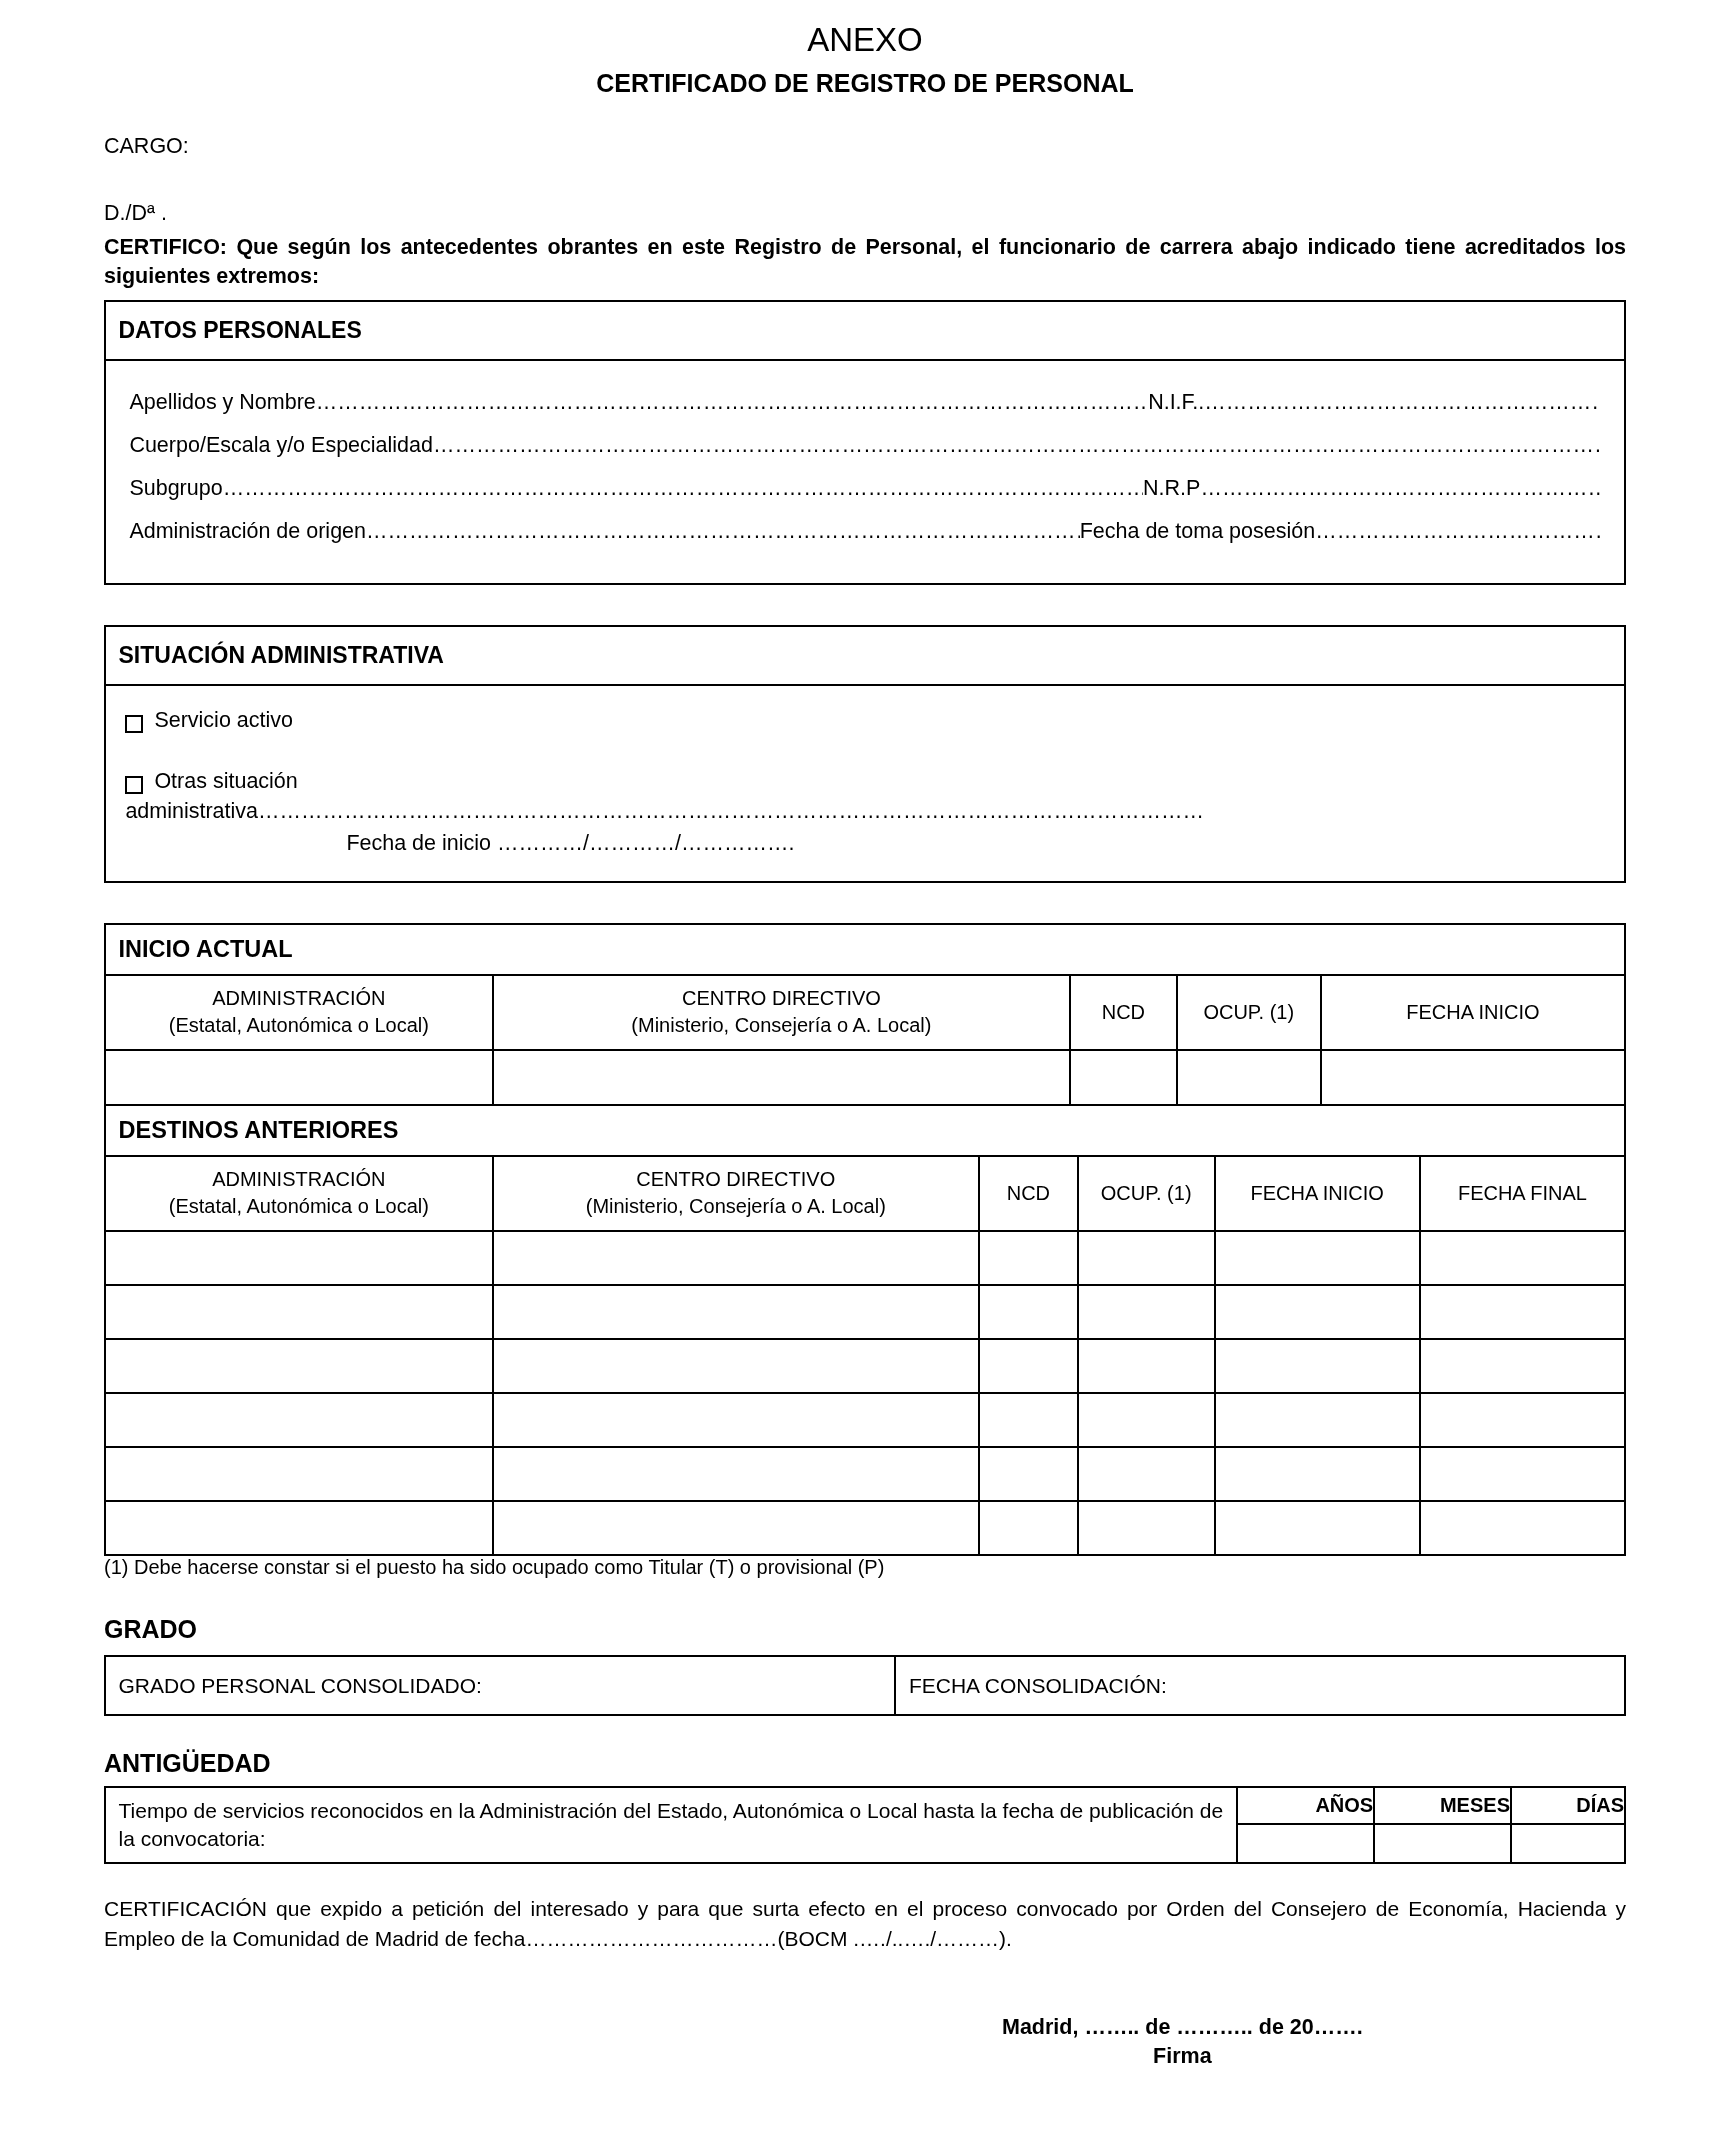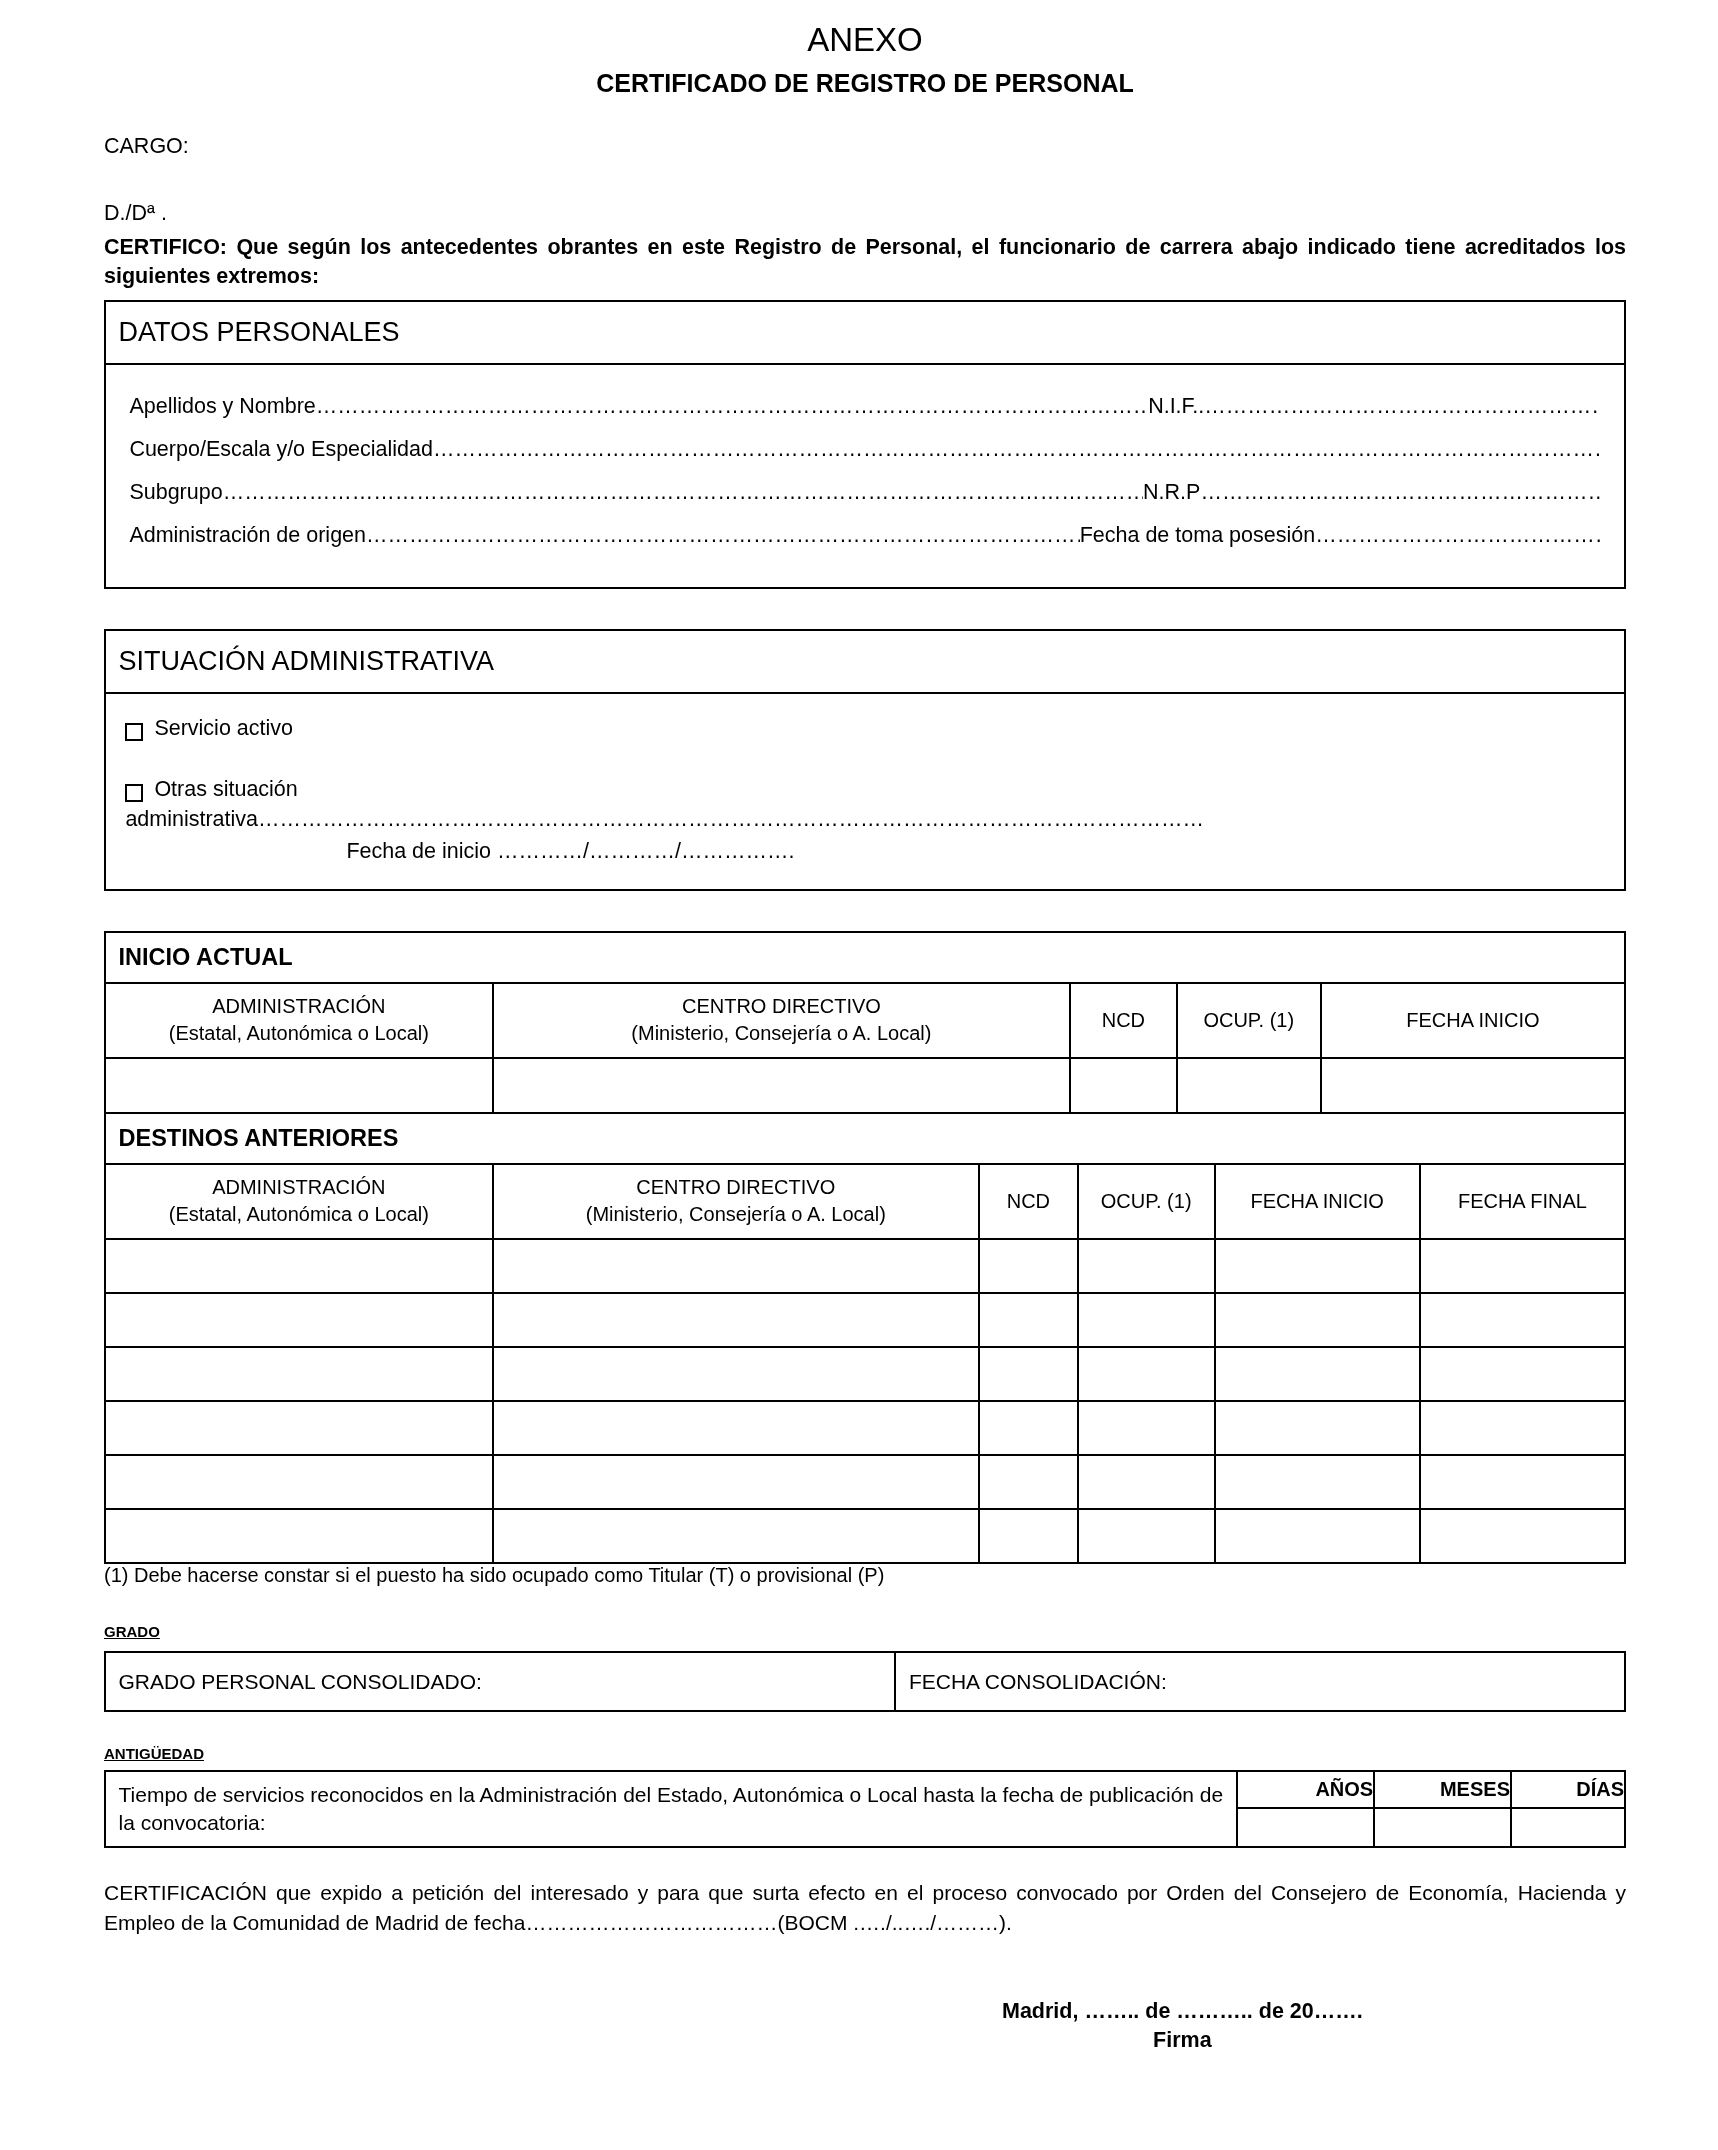--- a/index.html
+++ b/index.html
@@ -15,21 +15,21 @@
 
   .doc-title { text-align: center; font-size: 33px; font-weight: 400; margin-bottom: 9.7px; }
   .doc-subtitle { text-align: center; font-size: 25px; font-weight: 700; margin-bottom: 36px; }
 
   .plain-line { font-size: 21.5px; margin-bottom: 7px; }
   .cargo { margin-bottom: 42px; }
 
   .certifico { font-weight: 700; font-size: 21.5px; line-height: 1.35; text-align: justify; margin-bottom: 9.7px; }
 
   .box { border: 2.1px solid #000; }
-  .box-title { font-weight: 400; font-size: 27px; padding: 15px 12.5px; border-bottom: 2.1px solid #000; }
+  .box-title { font-weight: 700; font-size: 23px; padding: 15px 12.5px; border-bottom: 2.1px solid #000; }
 
   .datos-box { margin-bottom: 40px; }
   .box-fields { padding: 11px 19.4px 21px 19.4px; }
   .field-line {
     display: flex; align-items: flex-start;
     white-space: nowrap; overflow: hidden;
     font-size: 21.5px; margin: 18px 4px;
   }
   .fl-label { flex: 0 0 auto; }
   .leader { min-width: 0; overflow: hidden; white-space: nowrap; }
@@ -53,21 +53,21 @@
 
   table { border-collapse: collapse; width: 100%; table-layout: fixed; }
   td { border: 2.1px solid #000; }
 
   .dest-table td { text-align: center; font-size: 20px; line-height: 1.35; padding: 9.7px 5.5px; vertical-align: middle; }
   .dest-table .empty-row td { height: 55px; padding: 0; }
   .ant-table .empty-row td { height: 54px; padding: 0; }
 
   .footnote { font-size: 20px; margin: 0 0 36px 0; }
 
-  .sec-heading { font-weight: 700; font-size: 15px; text-decoration: underline; margin-bottom: 11px; }
+  .sec-heading { font-weight: 700; font-size: 25px; margin-bottom: 11px; }
   .sec-heading.anti { margin-top: 33px; margin-bottom: 8.3px; }
 
   .grado-table td { height: 59px; vertical-align: middle; padding: 0 12.5px; font-size: 21px; }
 
   .anti-table .anti-label { vertical-align: middle; padding: 7px 12.5px; font-size: 21px; line-height: 1.35; }
   .anti-table .anti-h { font-weight: 700; text-align: right; height: 37px; font-size: 20px; vertical-align: middle; border-radius: 6px; }
   .anti-table .anti-empty { height: 39px; }
 
   .cert-par { margin-top: 30px; font-size: 21px; line-height: 1.4; text-align: justify; }
 

